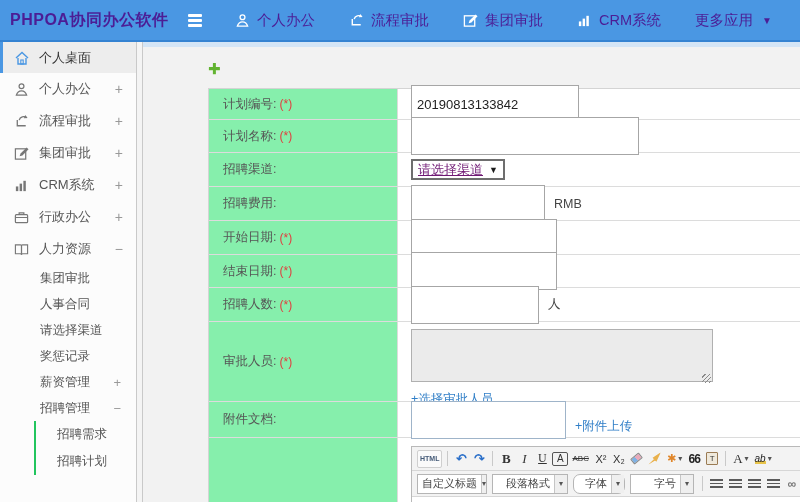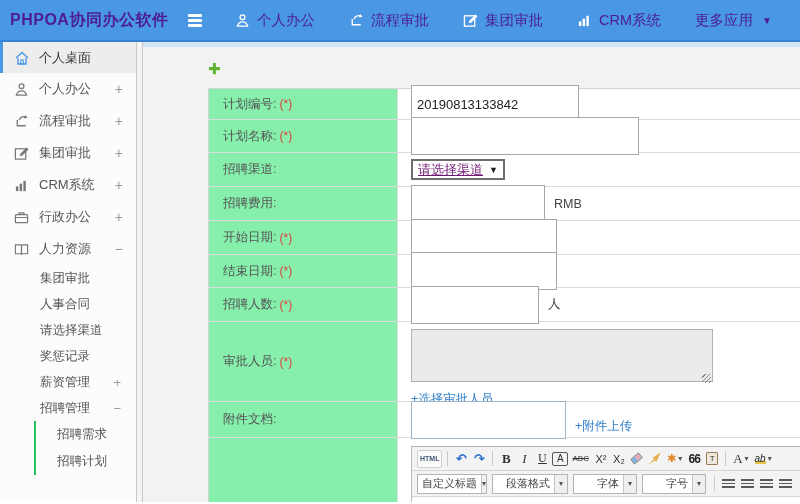--- a/index.html
+++ b/index.html
@@ -99,21 +99,21 @@
     font-size:8px; display:flex; align-items:center; justify-content:center; color:#333; border-radius:1px; }
   .ebtn-fontcolor { font-family:"Liberation Serif","DejaVu Serif",serif; font-size:13px; }
   .ebtn-highlight { font-style:italic; font-size:10px; color:#222;
     background:linear-gradient(#0000 0 75%, #e8c44a 75% 100%); }
   .mini-caret { font-size:8px; color:#555; margin-left:2px; }
   .eselect { height:20px; background:#fff; border:1px solid #b5b5b5; display:inline-flex;
     align-items:center; font-size:11px; color:#444; cursor:pointer; margin-right:3px; }
   .eselect .es-label { padding:16px 4px; flex:1; white-space:nowrap;text-align:right; }
   .eselect .es-btn { width:13px; height:100%; border-left:1px solid #c5c5c5; background:#efefef;
     display:flex; align-items:center; justify-content:center; font-size:8px; color:#555; }
-  .es-title{width:70px;} .es-para{width:76px;} .es-font{width:64px;} .es-size{width:64px;}
+  .es-title{width:70px;} .es-para{width:76px;} .es-font{width:52px;border-radius:7px;} .es-size{width:64px;}
   .ico-align { width:13px; height:10px;
     background:repeating-linear-gradient(#5a5a5a 0 1.6px,transparent 1.6px 3.6px); }
   .ico-chain { color:#777; font-size:12px; font-weight:bold; }
   .econtent { height:96px; background:#fff; }
 </style>
 </head>
 <body>
 
 <div class="topbar">
   <div class="logo">PHPOA协同办公软件</div>

